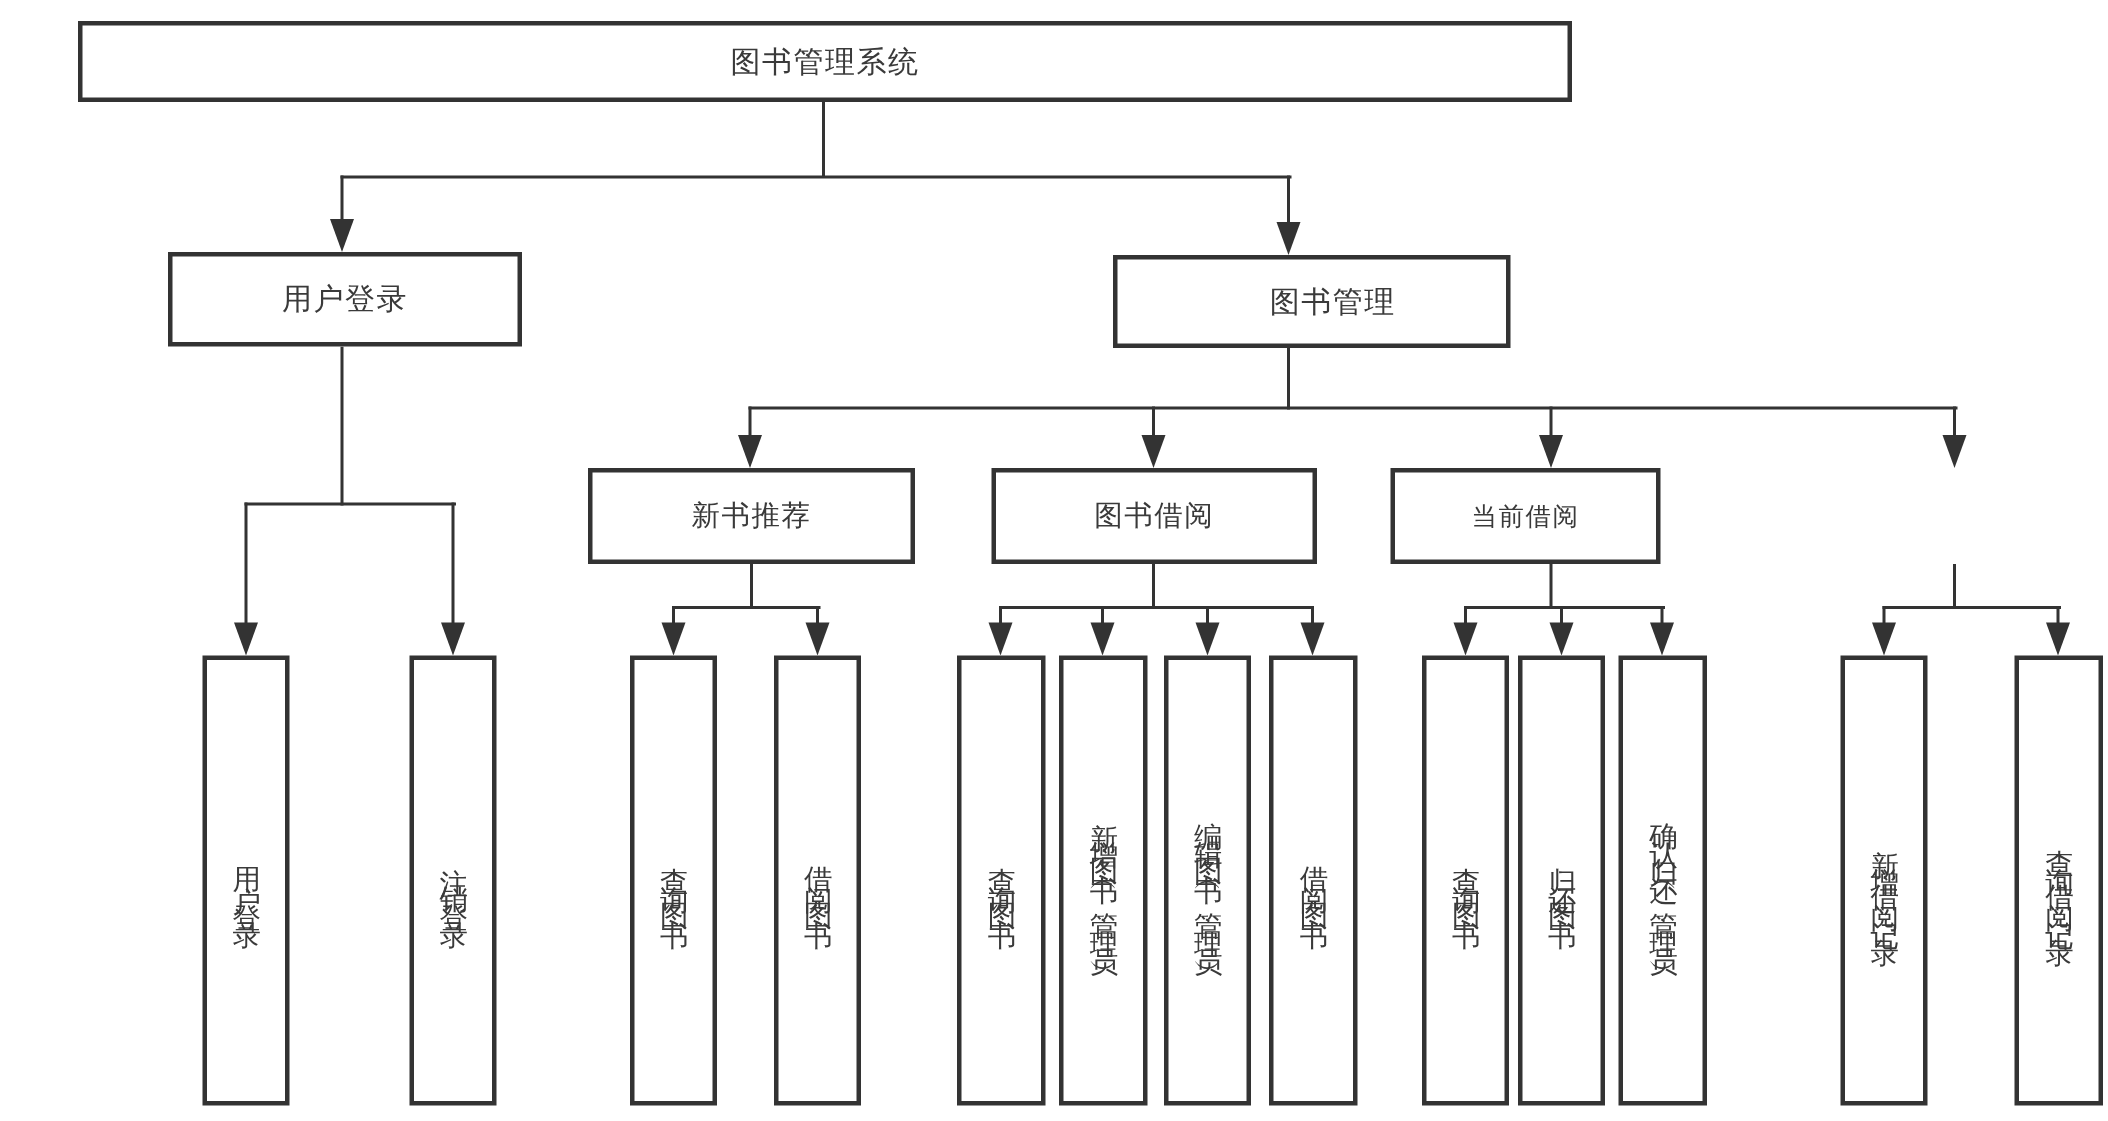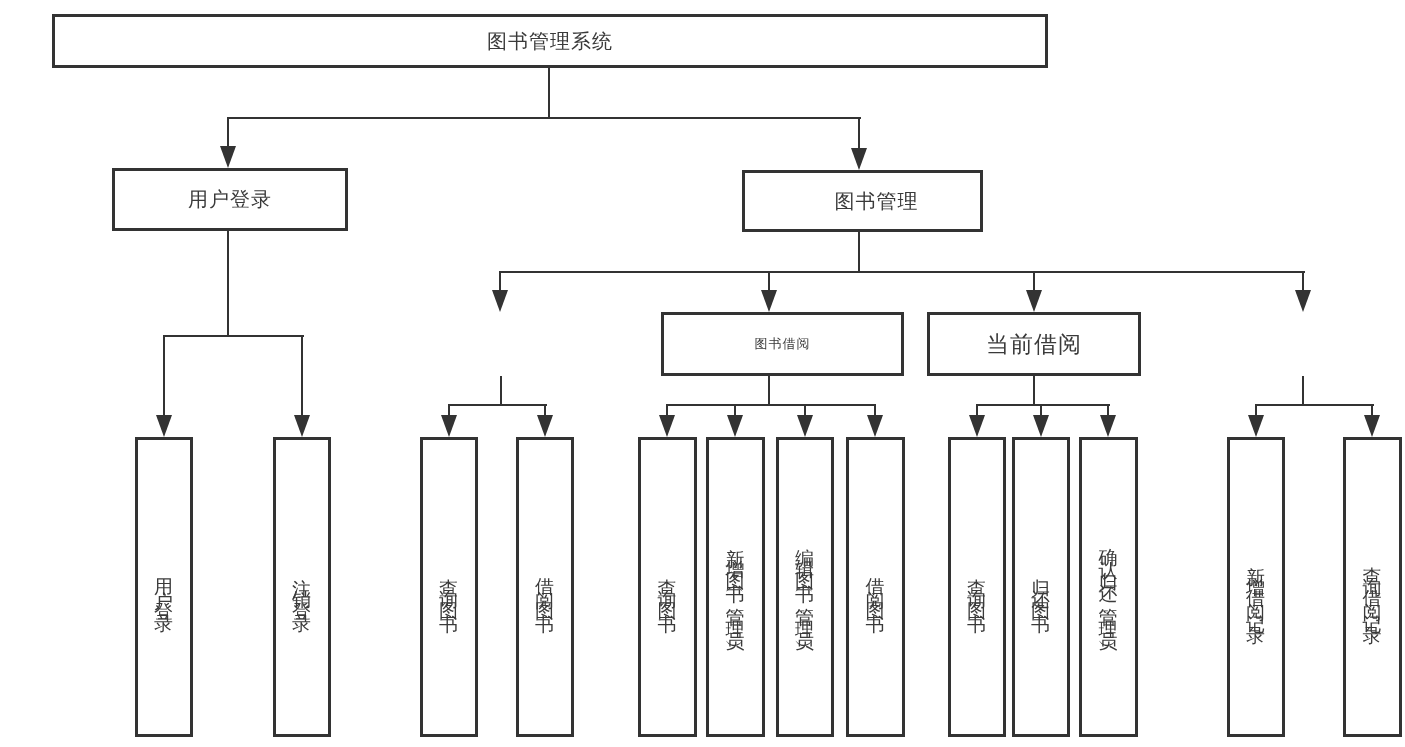--- a/index.html
+++ b/index.html
@@ -87,42 +87,43 @@
   <div class="hbox" style="left:22px; top:14px; width:996px; height:54px;">图书管理系统</div>
 
   <div class="vline" style="left:518px; top:68px; height:50px;"></div>
   <div class="hline" style="left:197px; top:117px; width:634px;"></div>
   <div class="vline" style="left:197px; top:117px; height:33px;"></div>
   <div class="arrow" style="left:190px; top:146px;"></div>
   <div class="vline" style="left:828px; top:117px; height:35px;"></div>
   <div class="arrow" style="left:821px; top:148px;"></div>
 
   <div class="hbox" style="left:82px; top:168px; width:236px; height:63px;">用户登录</div>
-  <div class="hbox" style="left:712px; top:170px; width:241px; height:62px;padding-left:28px;">图书管理</div>
+  <div class="hbox" style="left:712px; top:170px; width:265px; height:62px;padding-left:28px;">图书管理</div>
 
   <div class="vline" style="left:197px; top:231px; height:106px;"></div>
   <div class="hline" style="left:133px; top:335px; width:141px;"></div>
   <div class="vline" style="left:133px; top:335px; height:82px;"></div>
   <div class="arrow" style="left:126px; top:415px;"></div>
   <div class="vline" style="left:271px; top:335px; height:82px;"></div>
   <div class="arrow" style="left:264px; top:415px;"></div>
 
   <div class="vline" style="left:828px; top:232px; height:41px;"></div>
   <div class="hline" style="left:469px; top:271px; width:806px;"></div>
   <div class="vline" style="left:469px; top:271px; height:22px;"></div>
   <div class="arrow" style="left:462px; top:290px;"></div>
   <div class="vline" style="left:738px; top:271px; height:22px;"></div>
   <div class="arrow" style="left:731px; top:290px;"></div>
   <div class="vline" style="left:1003px; top:271px; height:22px;"></div>
   <div class="arrow" style="left:996px; top:290px;"></div>
   <div class="vline" style="left:1272px; top:271px; height:22px;"></div>
   <div class="arrow" style="left:1265px; top:290px;"></div>
 
-  <div class="hbox" style="left:631px; top:312px; width:243px; height:64px; font-size:13px;">图书借阅</div>
-  <div class="hbox" style="left:897px; top:312px; width:214px; height:64px; font-size:23px;">当前借阅</div>
+  <div class="hbox" style="left:362px; top:312px; width:218px; height:64px; font-size:19px;">新书推荐</div>
+  <div class="hbox" style="left:631px; top:312px; width:217px; height:64px; font-size:19px;">图书借阅</div>
+  <div class="hbox" style="left:897px; top:312px; width:180px; height:64px; font-size:17px;">当前借阅</div>
 
   <div class="vline" style="left:470px; top:376px; height:30px;"></div>
   <div class="hline" style="left:418px; top:404px; width:99px;"></div>
   <div class="vline" style="left:418px; top:404px; height:14px;"></div>
   <div class="arrow" style="left:411px; top:415px;"></div>
   <div class="vline" style="left:514px; top:404px; height:14px;"></div>
   <div class="arrow" style="left:507px; top:415px;"></div>
 
   <div class="vline" style="left:738px; top:376px; height:30px;"></div>
   <div class="hline" style="left:636px; top:404px; width:210px;"></div>

